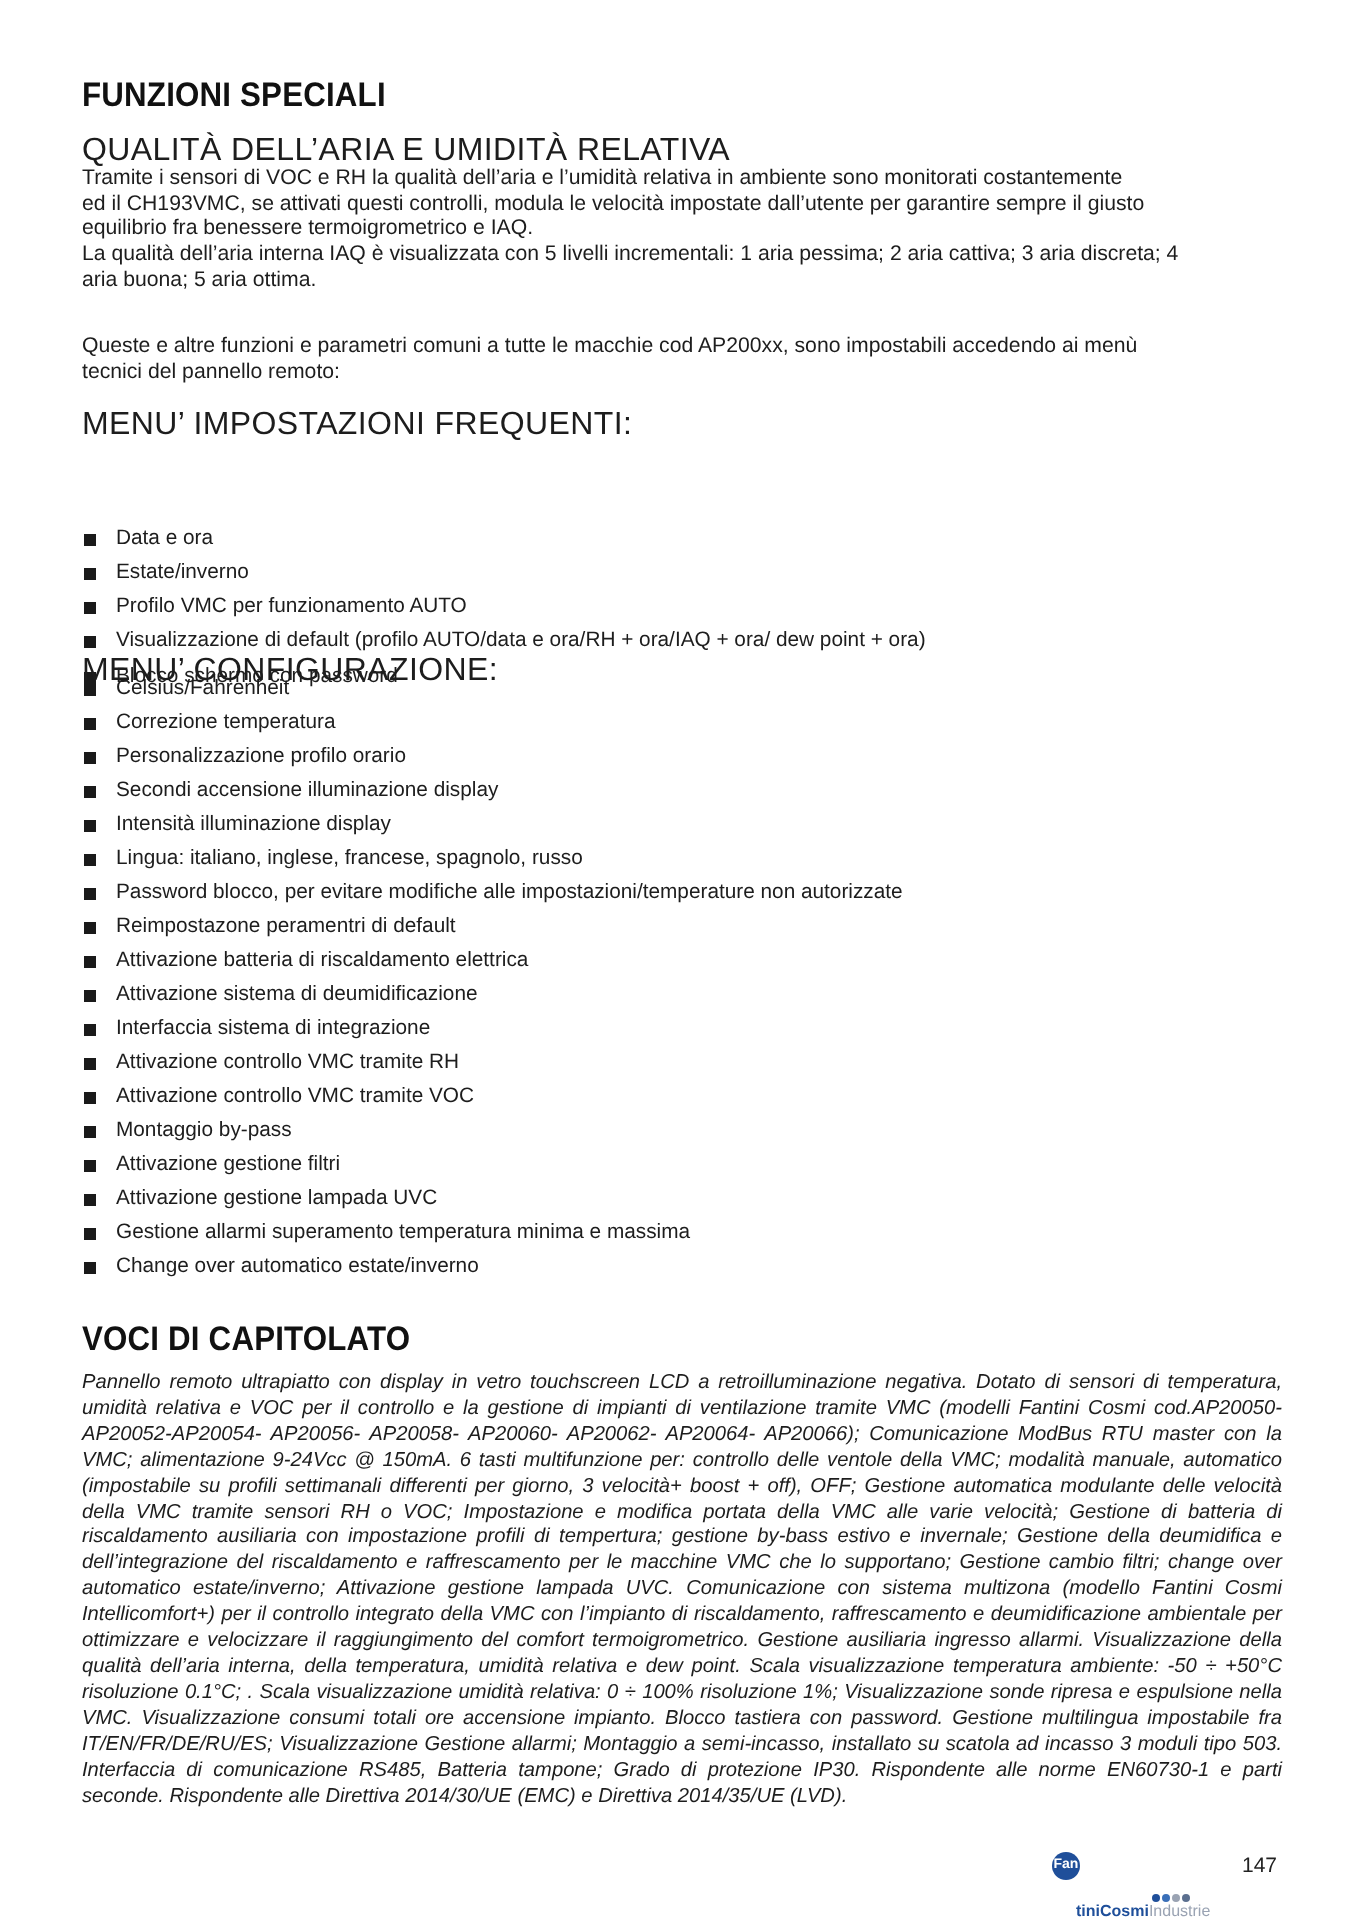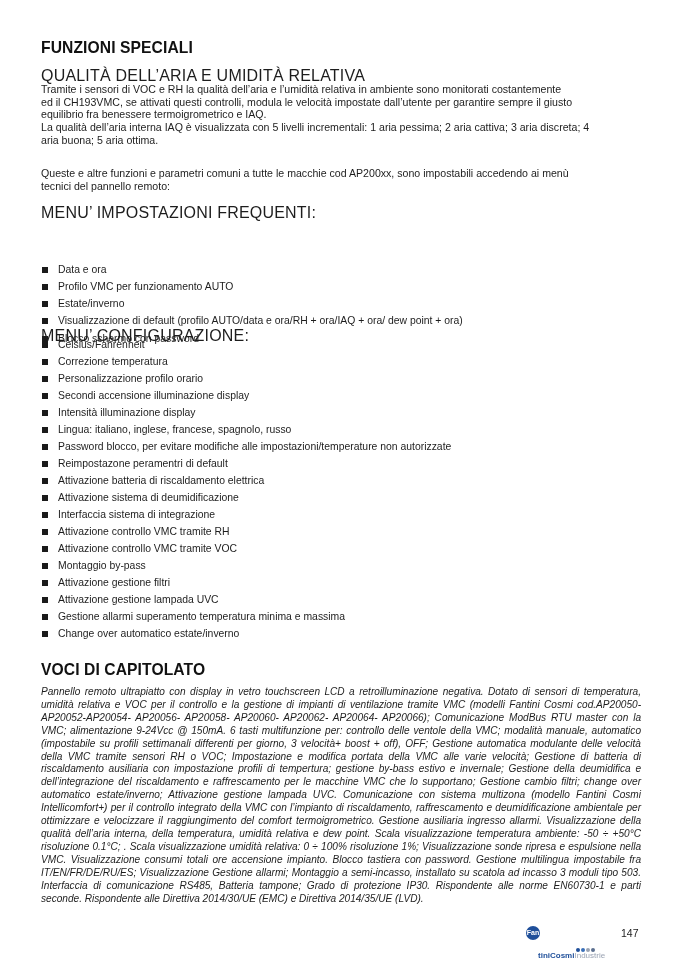--- a/index.html
+++ b/index.html
@@ -61,22 +61,22 @@
 
   <div class="block" style="top:167px;">
     <p>Queste e altre funzioni e parametri comuni a tutte le macchie cod AP200xx, sono impostabili accedendo ai menù</p>
     <p>tecnici del pannello remoto:</p>
   </div>
 
   <div class="block subhead" style="top:207px;">MENU’ IMPOSTAZIONI FREQUENTI:</div>
 
   <ul class="list" style="top:221px;margin-top:40px;">
     <li><span class="bullet"></span><span>Data e ora</span></li>
+    <li><span class="bullet"></span><span>Estate/inverno</span></li>
     <li><span class="bullet"></span><span>Profilo VMC per funzionamento AUTO</span></li>
-    <li><span class="bullet"></span><span>Estate/inverno</span></li>
     <li style="height:18px;"><span class="bullet"></span><span>Visualizzazione di default (profilo AUTO/data e ora/RH + ora/IAQ + ora/ dew point + ora)</span></li>
     <li><span class="bullet"></span><span>Blocco schermo con password</span></li>
   </ul>
 
   <div class="block subhead" style="top:330px;">MENU’ CONFIGURAZIONE:</div>
 
   <ul class="list" style="top:336px;">
     <li><span class="bullet"></span><span>Celsius/Fahrenheit</span></li>
     <li><span class="bullet"></span><span>Correzione temperatura</span></li>
     <li><span class="bullet"></span><span>Personalizzazione profilo orario</span></li>

